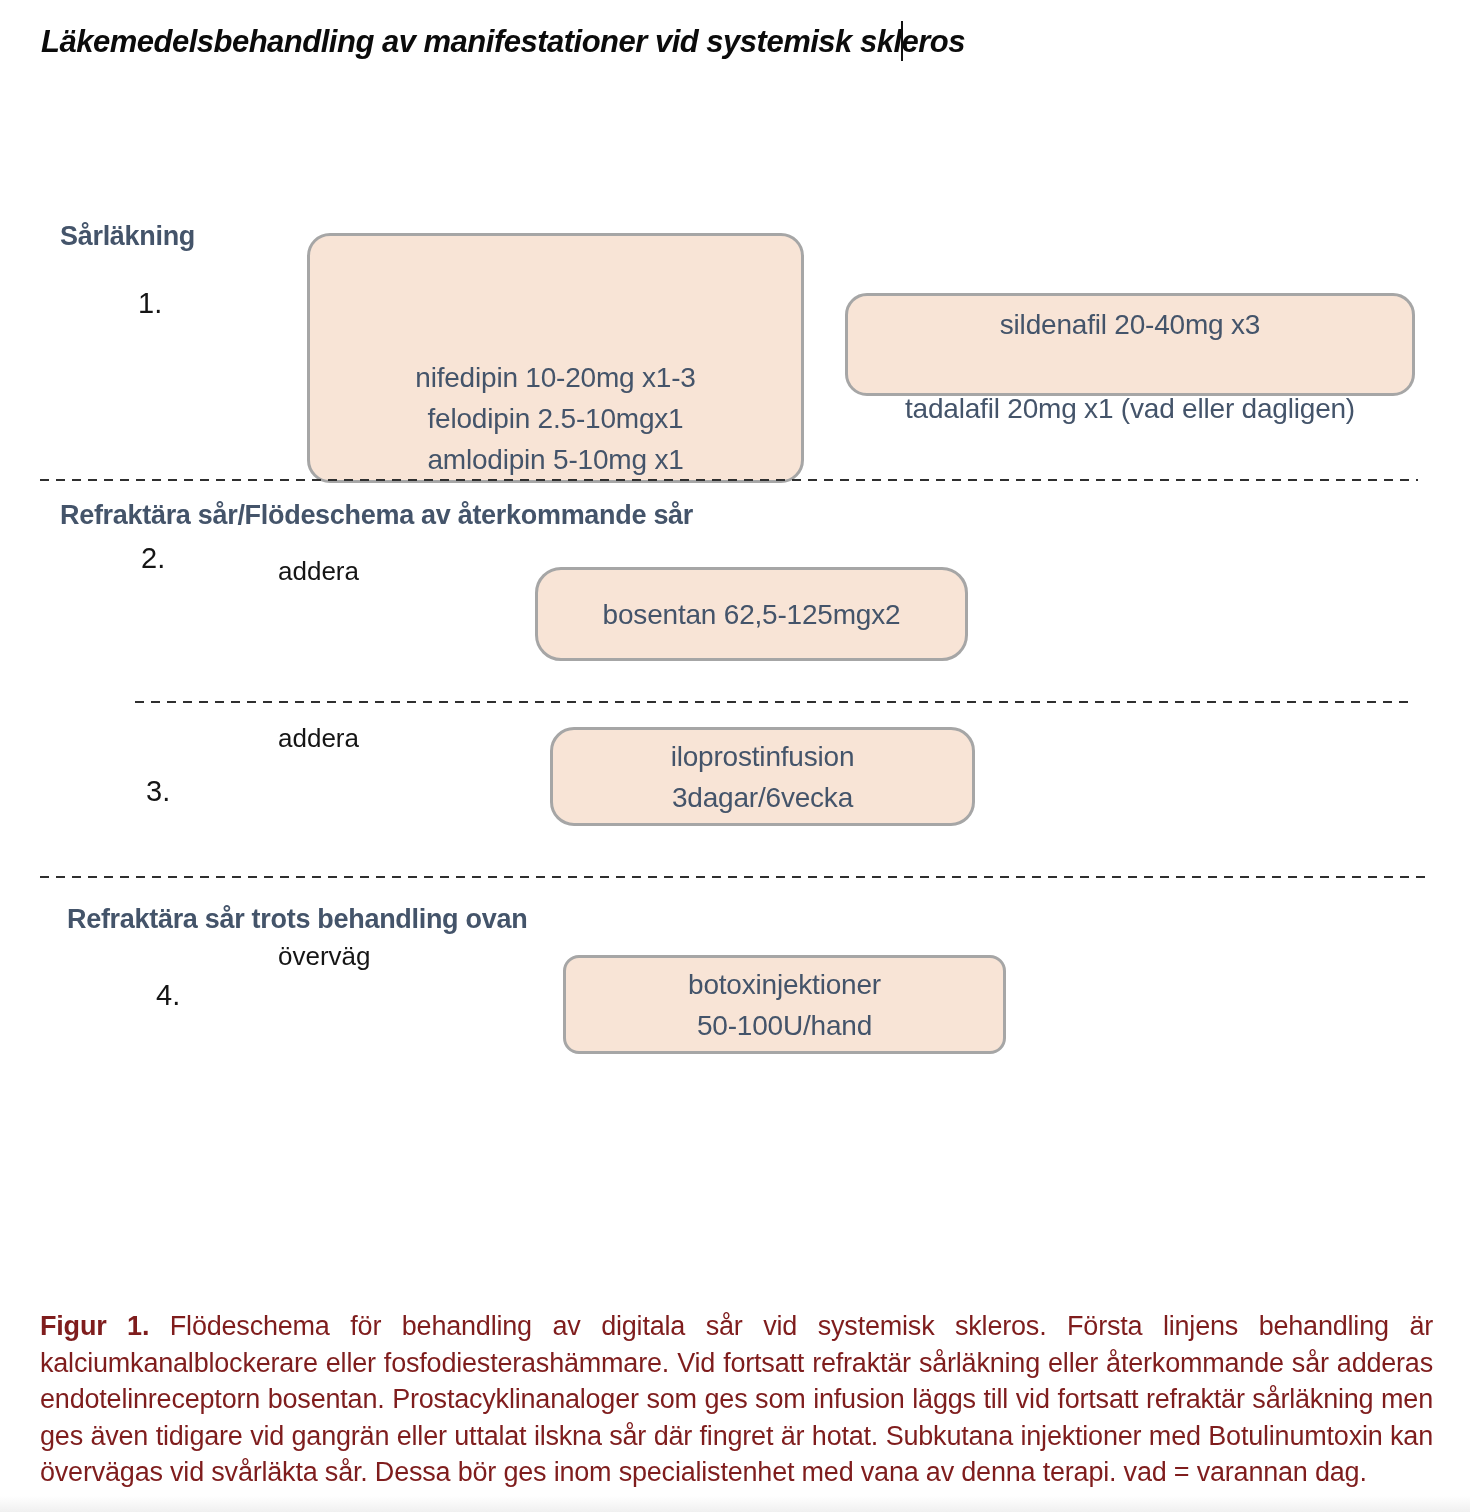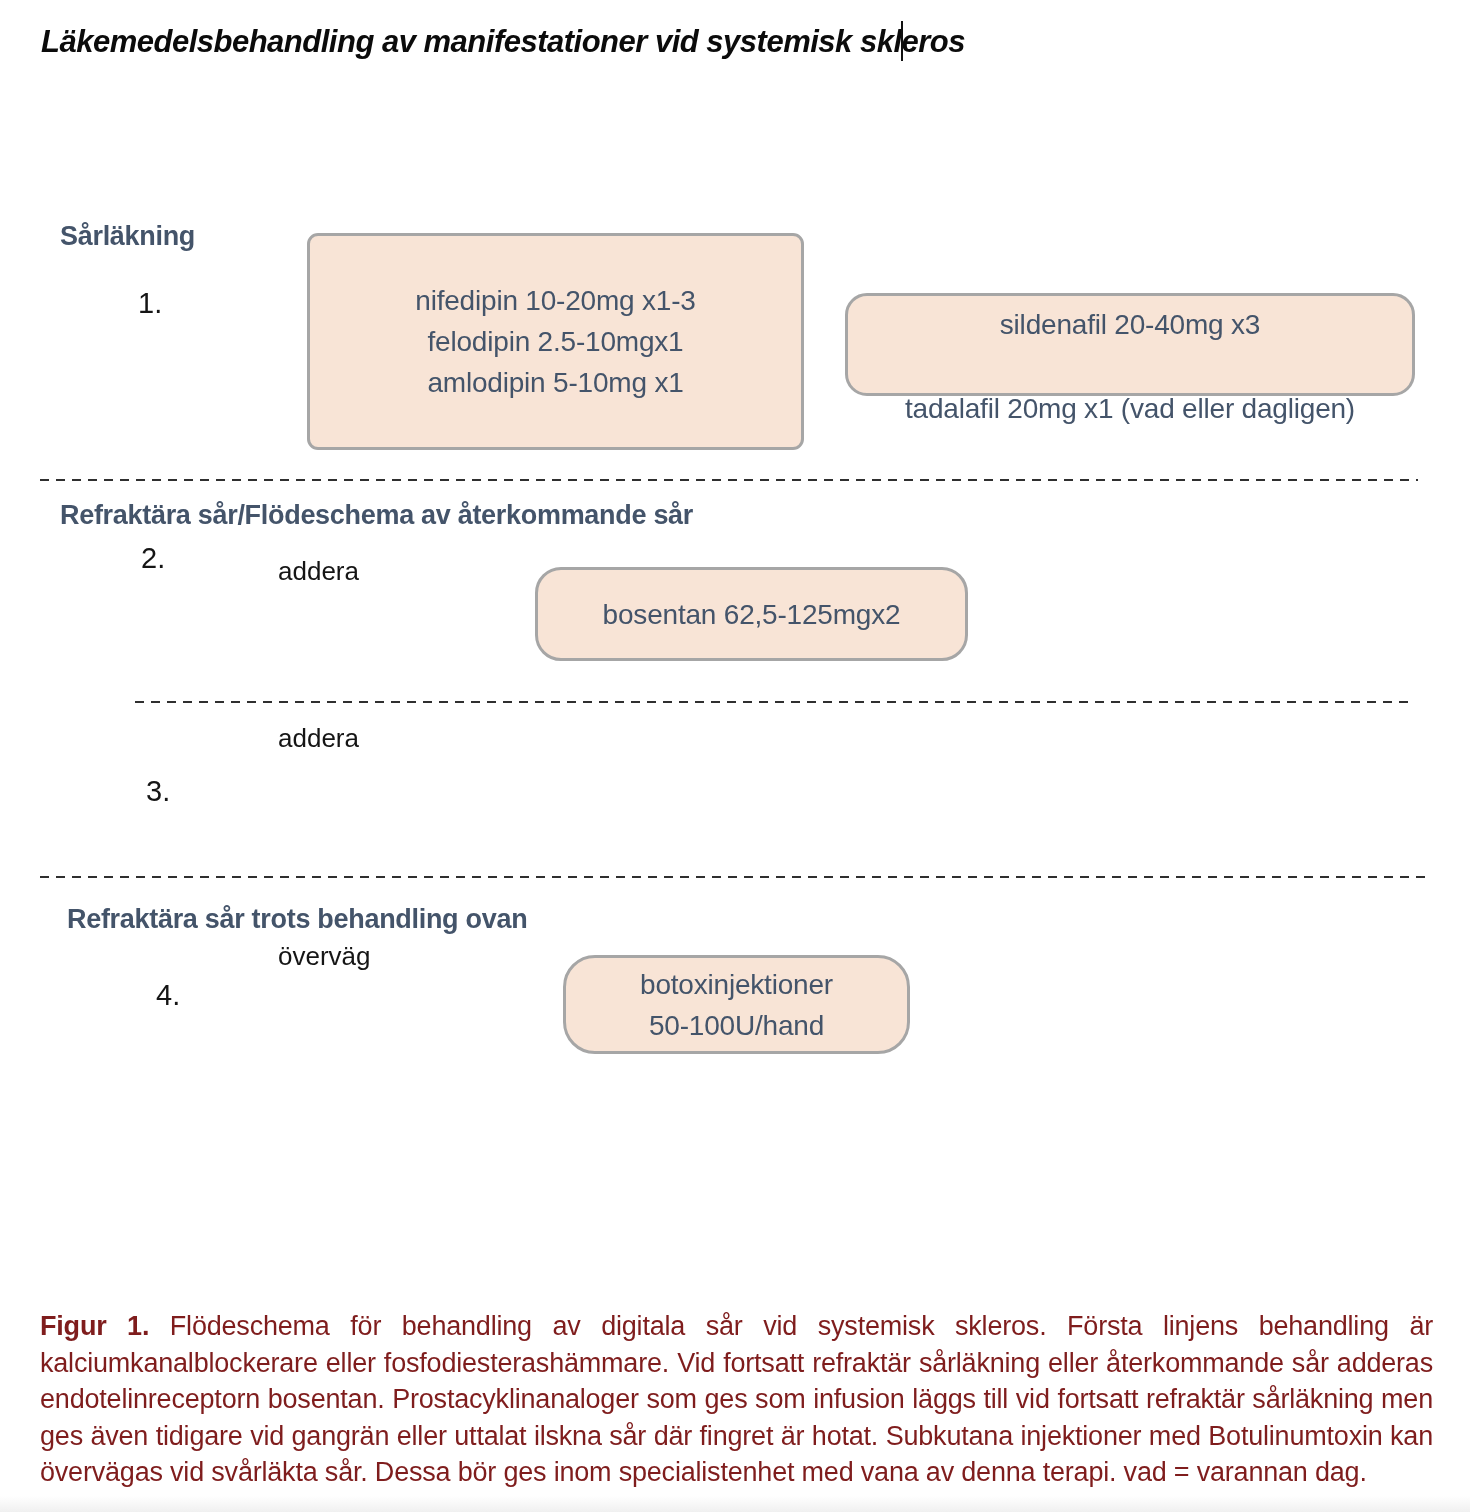--- a/index.html
+++ b/index.html
@@ -80,26 +80,26 @@
     color:#7f1d1d;
   }
   .caption .bold{font-weight:bold;}
   .bottom-strip{
     position:absolute;
     left:0; bottom:0;
     width:1470px; height:16px;
     background:linear-gradient(to bottom,#ffffff,#f0f0f0);
   }
   
-  #box-ccb{left:307px; top:233px; width:497px; height:217px; border-radius:11px;}
+  #box-ccb{left:307px; top:233px; width:497px; height:250px; border-radius:23px;justify-content:flex-end;}
   #box-pde5{left:845px; top:293px; width:570px; height:103px; border-radius:22px;}
   #box-pde5 .line{line-height:40px;margin-top:44px;}
   #box-bosentan{left:535px; top:567px; width:433px; height:94px; border-radius:26px;}
   #box-iloprost{left:550px; top:727px; width:425px; height:99px; border-radius:24px;}
-  #box-botox{left:563px; top:955px; width:347px; height:99px; border-radius:32px;}
+  #box-botox{left:563px; top:955px; width:443px; height:99px; border-radius:16px;}
 </style>
 </head>
 <body>
 
 <div id="page">
 
   <div class="doc-title">Läkemedelsbehandling av manifestationer vid systemisk skleros</div>
   <div class="caret"></div>
 
   <div class="h" style="left:60px; top:221px;">Sårläkning</div>
@@ -124,20 +124,24 @@
 
   <div class="fbox" id="box-bosentan">
     <div class="line">bosentan 62,5-125mgx2</div>
   </div>
 
   <div class="divider" style="left:135px; top:701px; width:1275px;"></div>
 
   <div class="action" style="left:249px; top:723px;">addera</div>
   <div class="step" style="left:146px; top:775px;">3.</div>
 
+  <div class="fbox" id="box-iloprost">
+    <div class="line">iloprostinfusion</div>
+    <div class="line">3dagar/6vecka</div>
+  </div>
 
   <div class="divider" style="left:40px; top:876px; width:1385px;"></div>
 
   <div class="h" style="left:67px; top:904px;">Refraktära sår trots behandling ovan</div>
   <div class="action" style="left:249px; top:941px;">överväg</div>
   <div class="step" style="left:156px; top:979px;">4.</div>
 
   <div class="fbox" id="box-botox">
     <div class="line">botoxinjektioner</div>
     <div class="line">50-100U/hand</div>

